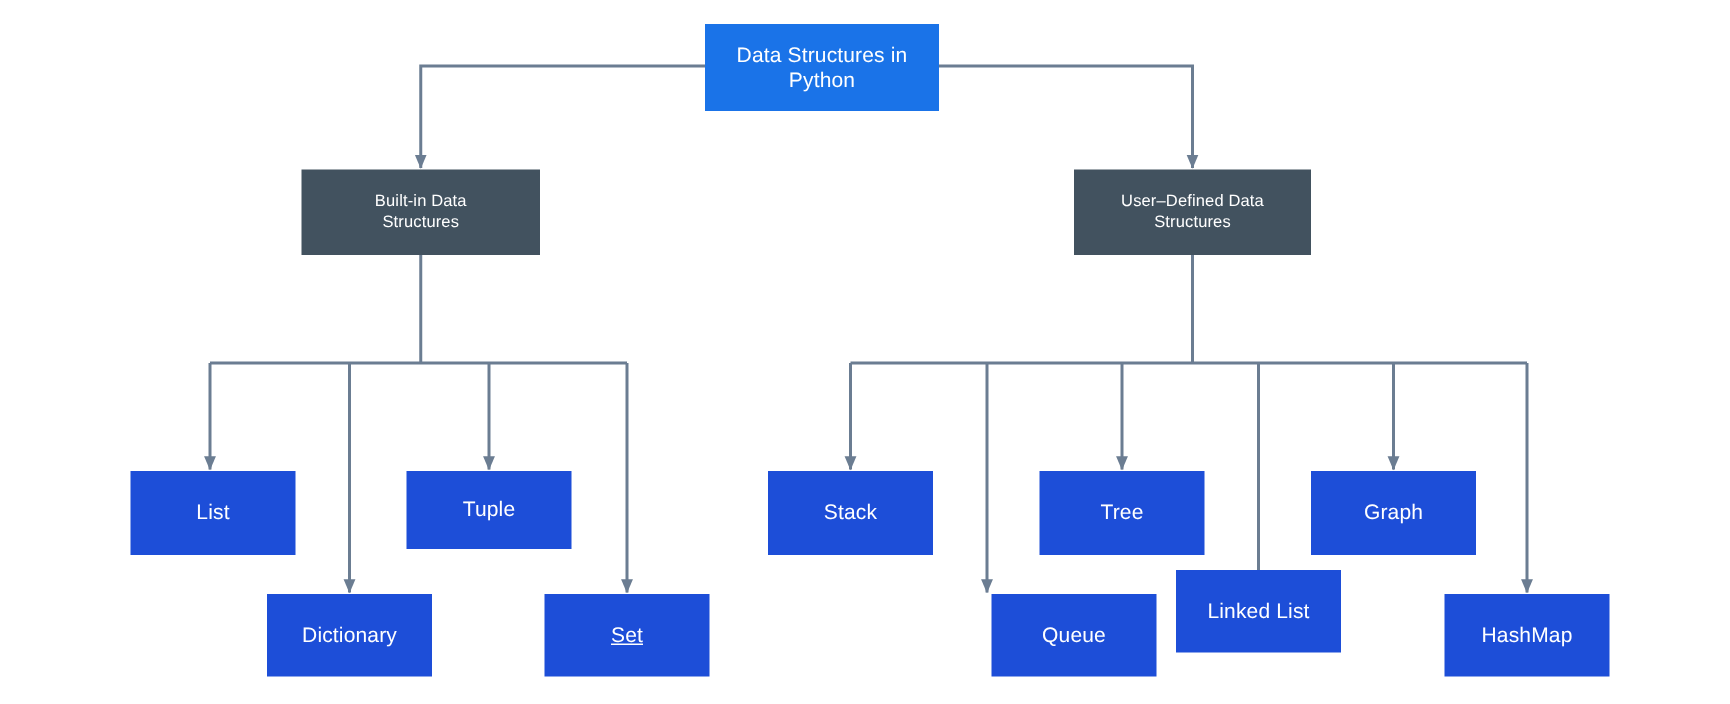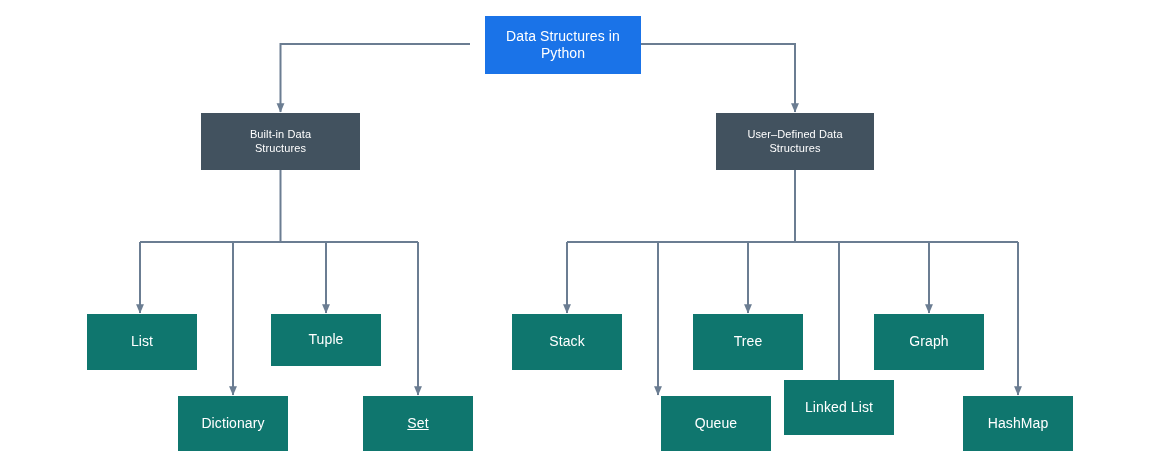--- a/index.html
+++ b/index.html
@@ -37,21 +37,21 @@
   }
   .node.root {
     background: #1a73e8;
     font-size: 14px;
   }
   .node.branch {
     background: #42525f;
     font-size: 11px;
   }
   .node.leaf {
-    background: #0f766e;
+    background: #1d4ed8;
     font-size: 14px;
   }
 </style>
 </head>
 <body>
 
 <div id="canvas">
 
   <svg class="wires" viewBox="0 0 1153 469" xmlns="http://www.w3.org/2000/svg">
     <defs>
@@ -72,21 +72,21 @@
         <path d="M 567 242 H 1018"></path>
         <path d="M 567 242 V 313" marker-end="url(#arrow)"></path>
         <path d="M 658 242 V 395" marker-end="url(#arrow)"></path>
         <path d="M 748 242 V 313" marker-end="url(#arrow)"></path>
         <path d="M 839 242 V 395" marker-end="url(#arrow)"></path>
         <path d="M 929 242 V 313" marker-end="url(#arrow)"></path>
         <path d="M 1018 242 V 395" marker-end="url(#arrow)"></path>
       </g>
   </svg>
 
-  <div class="node root" style="left: 470px; top: 16px; width: 156px; height: 58px; margin-left: 15px;">Data Structures in
+  <div class="node root" style="left: 470px; top: 16px; width: 156px; height: 58px;">Data Structures in
 Python</div>
 
   <div class="node branch" style="left: 201px; top: 113px; width: 159px; height: 57px;">Built-in Data
 Structures</div>
 
   <div class="node branch" style="left: 716px; top: 113px; width: 158px; height: 57px;">User–Defined Data
 Structures</div>
 
   <div class="node leaf" style="left: 87px; top: 314px; width: 110px; height: 56px;">List</div>
   <div class="node leaf" style="left: 178px; top: 396px; width: 110px; height: 55px;">Dictionary</div>

